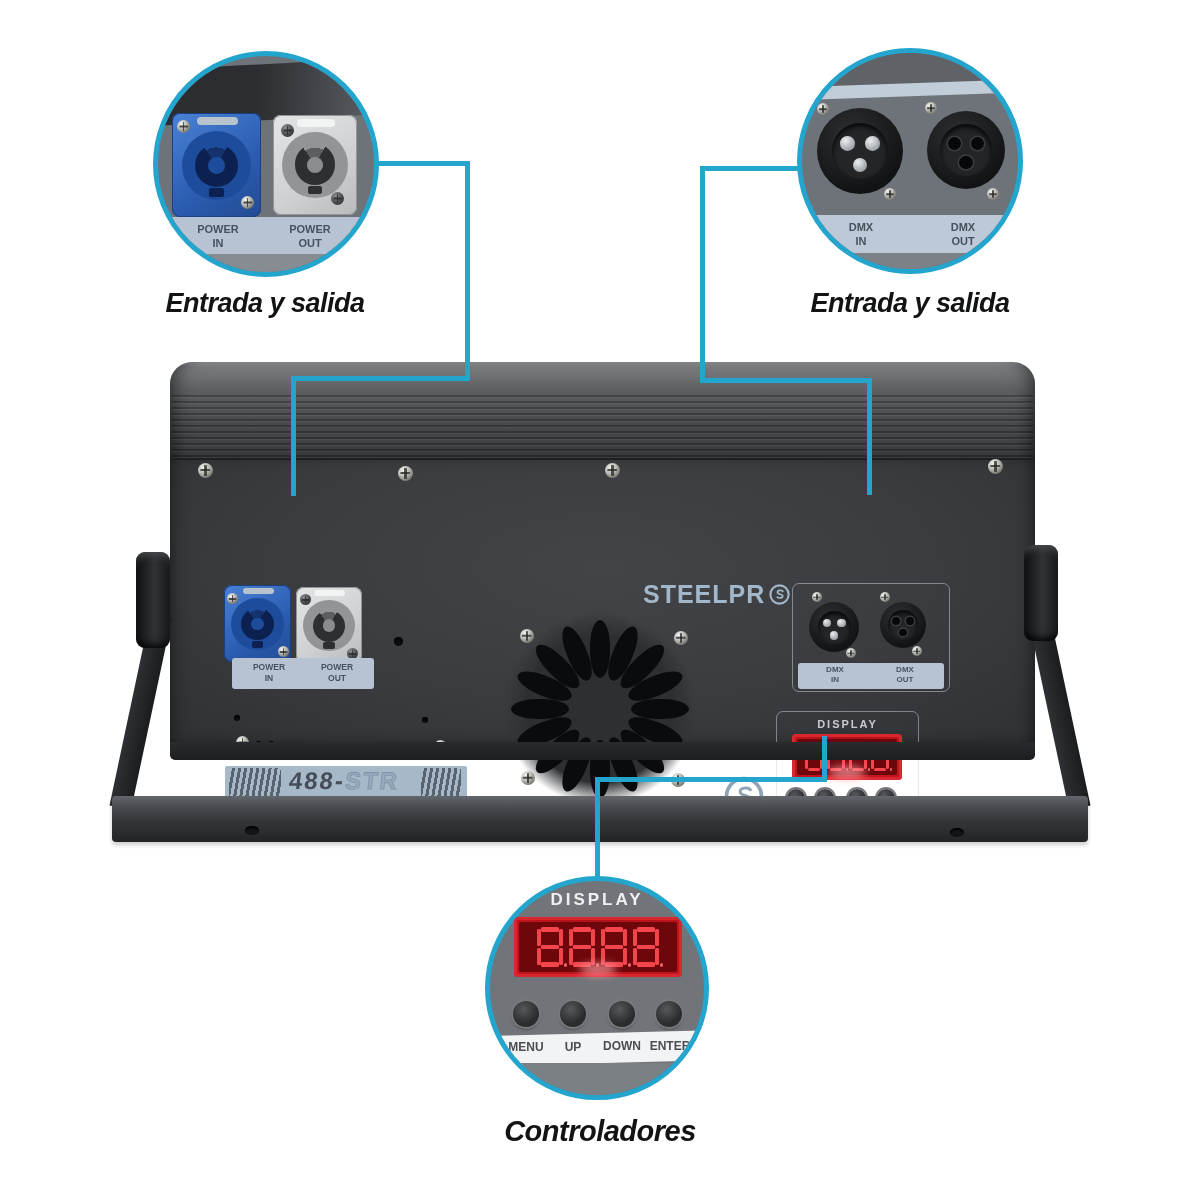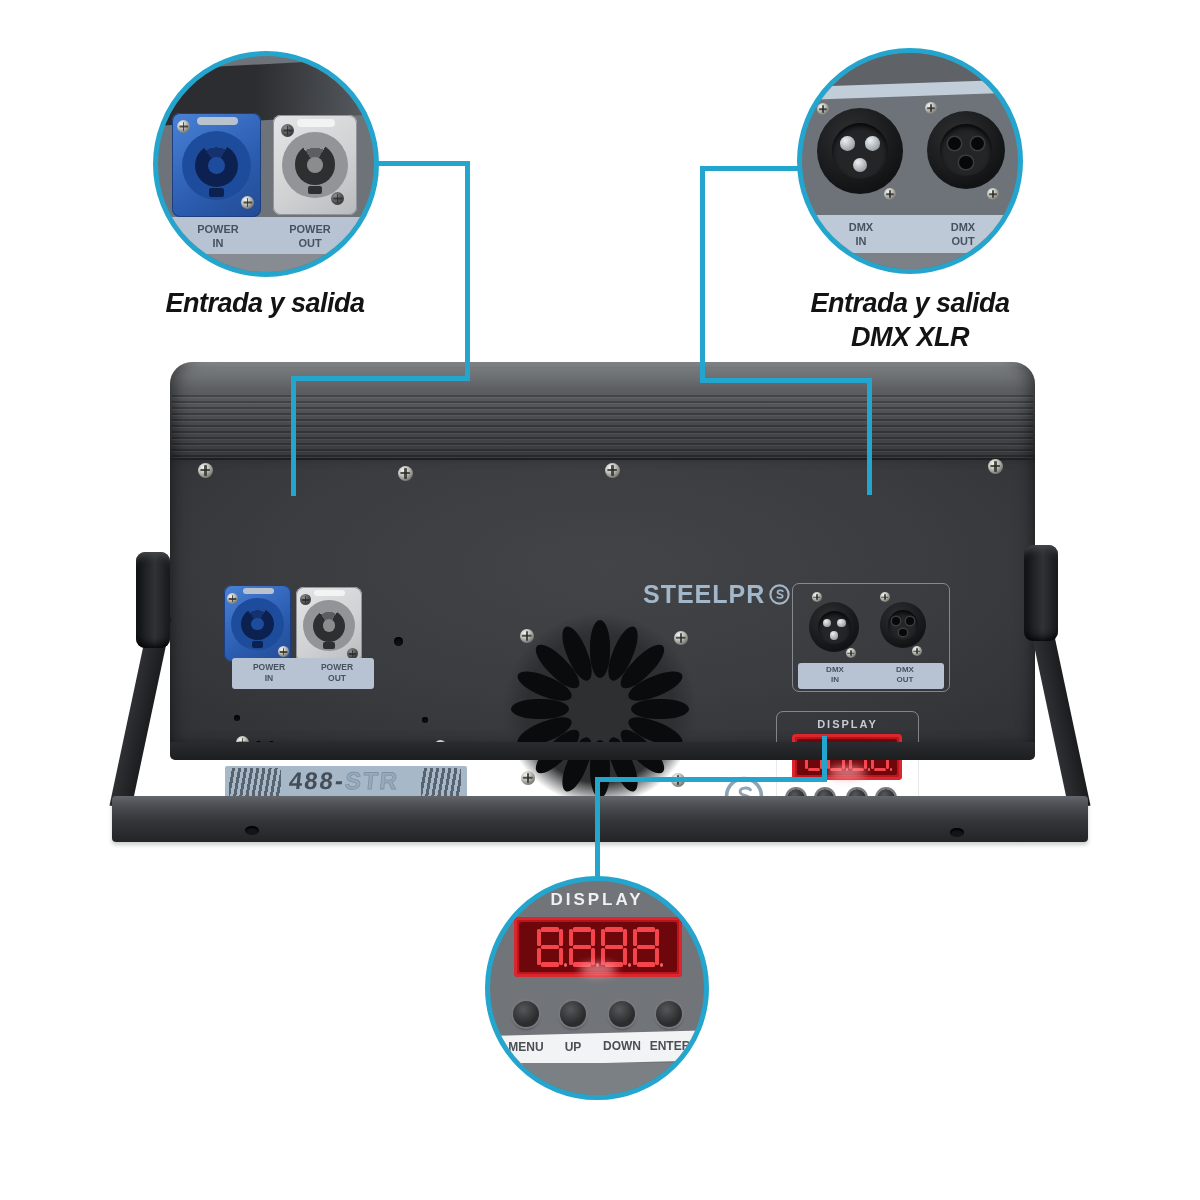--- a/index.html
+++ b/index.html
@@ -505,16 +505,18 @@
     <div class="wlabel" style="left:108px;top:158px;width:48px;font-size:12px;">DOWN</div>
     <div class="wlabel" style="left:156px;top:158px;width:48px;font-size:12px;">ENTER</div>
     <div class="band" style="left:-5px;top:182px;width:234px;height:50px;background:#7b8085;"></div>
   </div>
 
   <div class="heading" style="left:140px;top:286px;width:250px;">
     <div>Entrada y salida</div>
   </div>
   <div class="heading" style="left:785px;top:286px;width:250px;">
     <div>Entrada y salida</div>
-    <div>DMX XLR</div>
+  </div>
+  <div class="heading" style="left:455px;top:1114px;width:290px;font-size:29px;">
+    <div>Controladores</div>
   </div>
 
 </div>
 
 </body></html>

